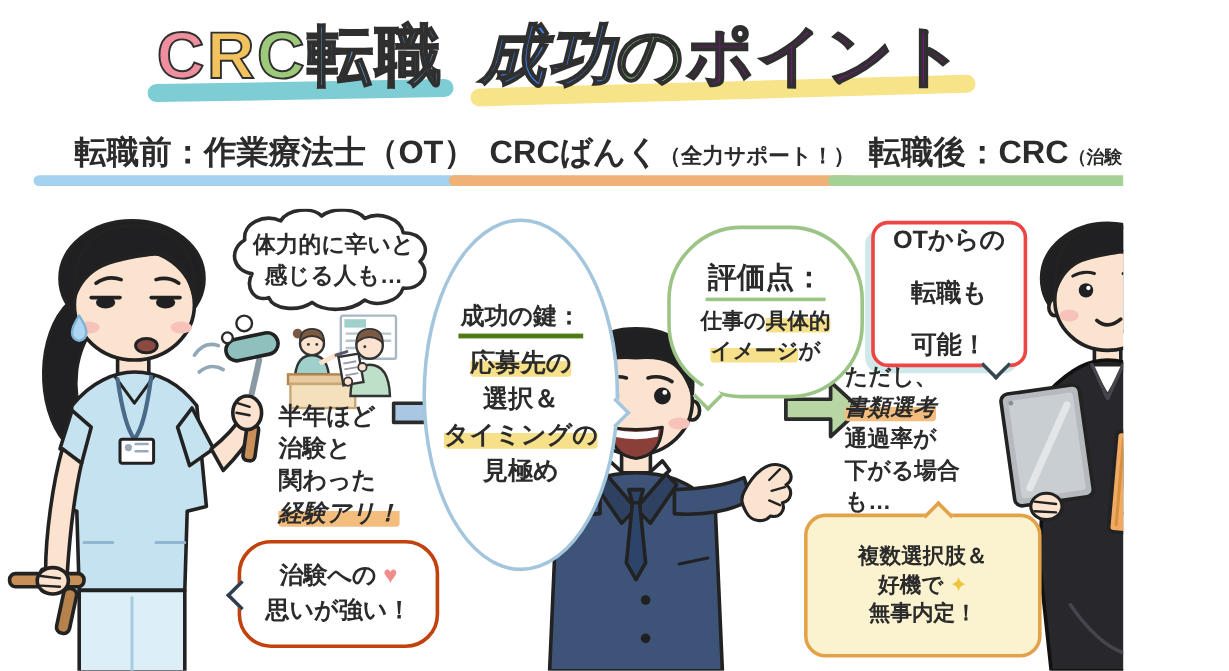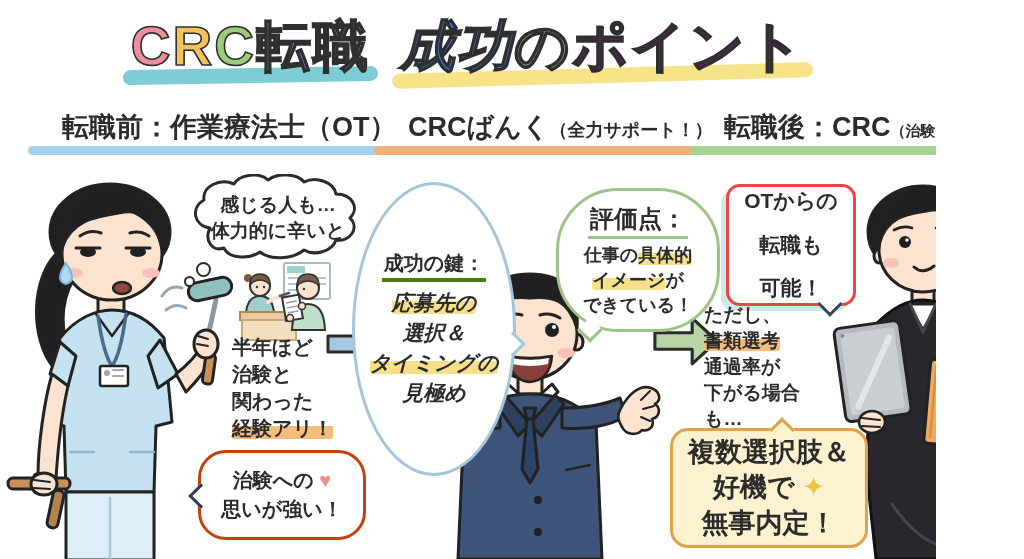--- a/index.html
+++ b/index.html
@@ -14,21 +14,21 @@
   .bar-yellow{background:#f7e388;transform:rotate(-1.6deg);}
   
   .col-header{position:absolute;top:112px;font-weight:bold;white-space:nowrap;line-height:1.15;}
   .col-header .main{font-size:27px;margin-left:34px;}
   .col-header .sub{font-size:18px;}
   .col-header .sub.small{font-size:15px;}
   .hbar{display:block;height:9px;border-radius:5px;margin-top:3px;}
   
   .rich div{white-space:nowrap;}
   .hl-y{background:linear-gradient(transparent 42%,#f7e08a 42%);border-radius:3px;margin-top:17px;}
-  .hl-o{background:linear-gradient(transparent 42%,#f3bd7d 42%);border-radius:3px;}
+  .hl-o{background:linear-gradient(transparent 42%,#f3bd7d 42%);border-radius:3px;font-style:italic;}
   .note{position:absolute;font-weight:bold;}
   
   .bubble{position:absolute;background:#fff;font-weight:bold;text-align:center;
     display:flex;flex-direction:column;justify-content:center;align-items:center;}
   .tail{position:absolute;width:15px;height:15px;background:#fff;transform:rotate(45deg);}
   .cloud-wrap{position:absolute;}
   .cloud-text{position:absolute;inset:0;display:flex;flex-direction:column;justify-content:center;
     align-items:center;font-weight:bold;font-size:19px;line-height:1.35;}
   .dot{position:absolute;background:#fff;border:2.5px solid #2b2b2b;border-radius:50%;}
   .arrow{position:absolute;}
@@ -137,22 +137,22 @@
     </g>
     <circle cx="52" cy="58" r="3.5" fill="#fbe3cf" stroke="#333" stroke-width="1.5"></circle>
     <circle cx="64" cy="46" r="3.5" fill="#fbe3cf" stroke="#333" stroke-width="1.5"></circle>
   </svg>
 
   <div class="cloud-wrap" style="left:178px;top:174px;width:200px;height:88px;">
     <svg width="200" height="88" viewBox="0 0 200 88">
       <path d="M32,54 C16,52 12,34 26,26 C24,12 42,4 56,10 C62,0 82,-2 90,6 C100,-2 120,0 126,8 C138,2 156,8 158,20 C174,20 182,34 172,44 C182,54 172,68 158,66 C154,78 136,82 126,76 C114,86 92,86 82,78 C70,86 50,84 46,74 C34,78 26,66 32,54 Z" fill="#fff" stroke="#2b2b2b" stroke-width="3" stroke-linejoin="round"></path>
     </svg>
     <div class="cloud-text rich">
+        <div><span>体力的に辛いと</span></div>
         <div><span>感じる人も…</span></div>
-        <div><span>体力的に辛いと</span></div>
       </div>
   </div>
   <div class="dot" style="left:196px;top:262px;width:11px;height:11px;"></div>
   <div class="dot" style="left:184px;top:276px;width:7px;height:7px;"></div>
 
   <div class="note rich" style="left:232px;top:334px;font-size:20px;line-height:27px;">
       <div><span>半年ほど</span></div>
       <div><span>治験と</span></div>
       <div><span>関わった</span></div>
       <div><span class="hl-o">経験アリ！</span></div>
@@ -207,35 +207,34 @@
       </g>
       <g transform="translate(266,0) scale(-1,1)">
         <path d="M44,152 C36,136 24,126 13,130 C4,133 2,142 9,146 C3,150 4,159 12,161 C9,168 15,174 22,172 C27,178 38,177 42,169 C46,162 47,158 44,152 Z" fill="#fbe3cf" stroke-width="2.6"></path>
         <path d="M14,133 l9,9 M10,148 l11,3 M14,163 l9,-4" stroke-width="2" fill="none"></path>
       </g>
     </g>
   </svg>
 
   <div class="bubble" style="left:352px;top:182px;width:158px;height:288px;border:3.5px solid #a3c6dd;border-radius:50%;">
     <div style="font-size:20px;font-weight:bold;border-bottom:4px solid #4d7c0f;padding:0 2px 1px;margin-bottom:6px;">成功の鍵：</div>
-    <div class="rich" style="font-size:21px;line-height:30px;font-style:italic;">
+    <div class="rich" style="font-size:21px;line-height:30px;">
         <div><span class="hl-y">応募先の</span></div>
         <div><span>選択＆</span></div>
         <div><span class="hl-y">タイミングの</span></div>
         <div><span>見極め</span></div>
       </div>
     <span class="tail" style="right:-9px;top:150px;border-top:3.5px solid #a3c6dd;border-right:3.5px solid #a3c6dd;"></span>
   </div>
 
   <div class="bubble" style="left:556px;top:188px;width:158px;height:138px;border:3.5px solid #9cc487;border-radius:62px;">
     <div style="font-size:24px;font-weight:bold;border-bottom:3px solid #9cc487;padding:0 2px 1px;margin-bottom:4px;">評価点：</div>
     <div class="rich" style="font-size:18px;line-height:25px;">
         <div><span>仕事の</span><span class="hl-y">具体的</span></div>
         <div><span class="hl-y">イメージ</span><span>が</span></div>
-        <div><span>できている！</span></div>
       </div>
     <span class="tail" style="left:22px;bottom:-10px;border-bottom:3.5px solid #9cc487;border-right:3.5px solid #9cc487;"></span>
   </div>
 
   <svg class="figure" style="left:822px;top:164px;" width="202" height="395" viewBox="0 0 202 395">
     <g stroke="#222" stroke-width="3" stroke-linejoin="round" stroke-linecap="round">
       <path d="M148,90 C176,112 182,160 170,198 C164,214 148,210 152,192 C160,156 152,124 136,106 Z" fill="#202022"></path>
       <ellipse cx="101" cy="68" rx="55" ry="46" fill="#202022"></ellipse>
       <rect x="90" y="118" width="22" height="24" fill="#fbe3cf"></rect>
       <ellipse cx="57" cy="92" rx="5" ry="7" fill="#fbe3cf"></ellipse>
@@ -286,20 +285,20 @@
     </div>
 
   <div class="note rich" style="left:704px;top:302px;font-size:19px;line-height:26px;">
       <div><span>ただし、</span></div>
       <div><span class="hl-o">書類選考</span></div>
       <div><span>通過率が</span></div>
       <div><span>下がる場合</span></div>
       <div><span>も…</span></div>
     </div>
 
-  <div class="bubble rich" style="left:670px;top:428px;width:192px;height:114px;background:#fbf3cf;border:3.5px solid #e2a24a;border-radius:18px;font-size:27px;line-height:1.32;">
+  <div class="bubble rich" style="left:670px;top:428px;width:192px;height:114px;background:#fbf3cf;border:3.5px solid #e2a24a;border-radius:18px;font-size:18px;line-height:1.32;">
     <span class="tail" style="left:100px;top:-10px;background:#fbf3cf;border-top:3.5px solid #e2a24a;border-left:3.5px solid #e2a24a;"></span>
   <div><span>複数選択肢＆</span></div>
       <div><span>好機で</span><span style="color: rgb(238, 196, 62);"> ✦</span></div>
       <div><span>無事内定！</span></div>
     </div>
 
 </div>
 
 </body></html>

